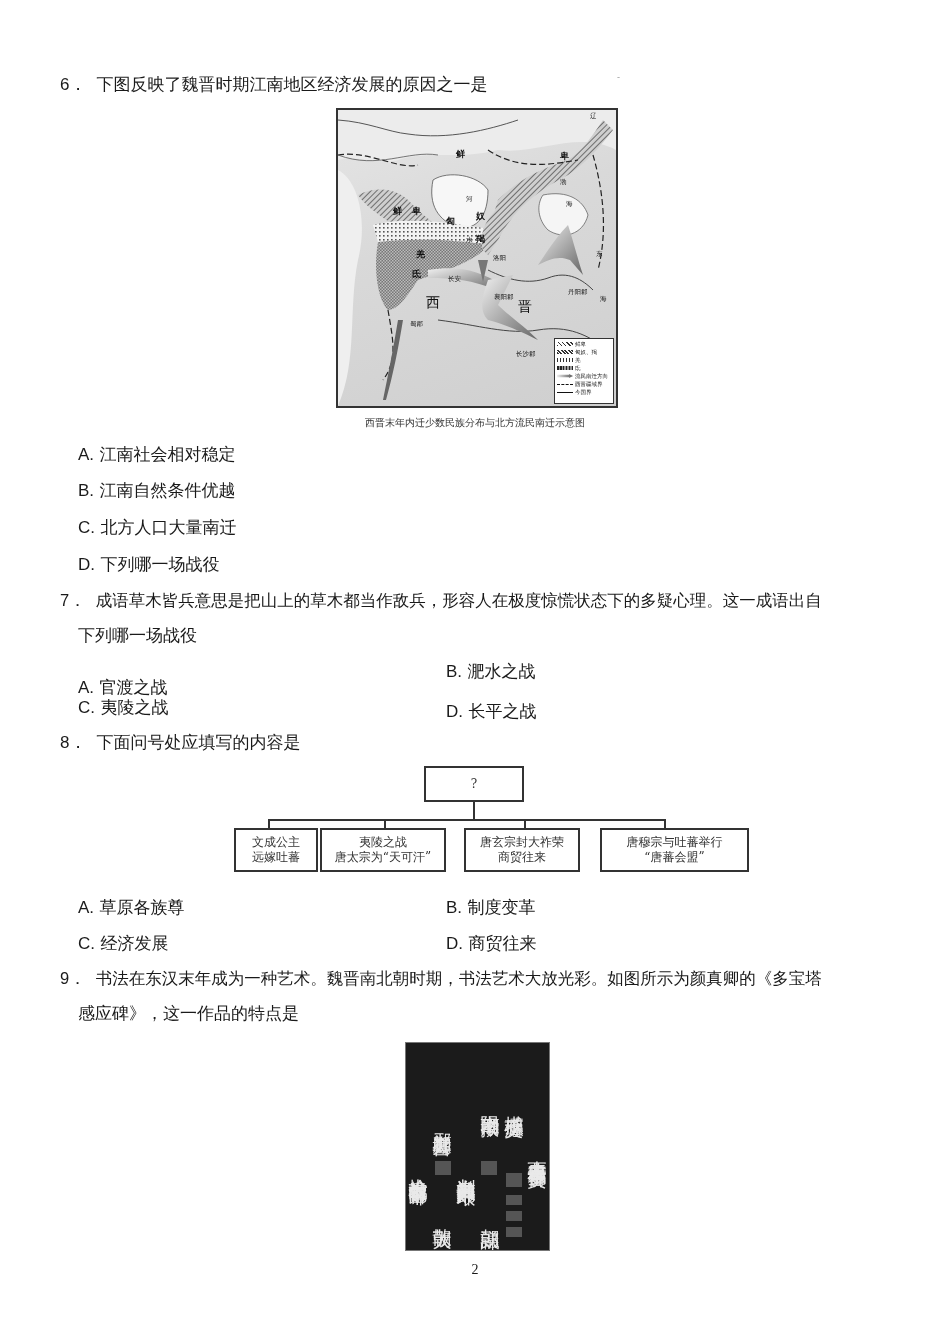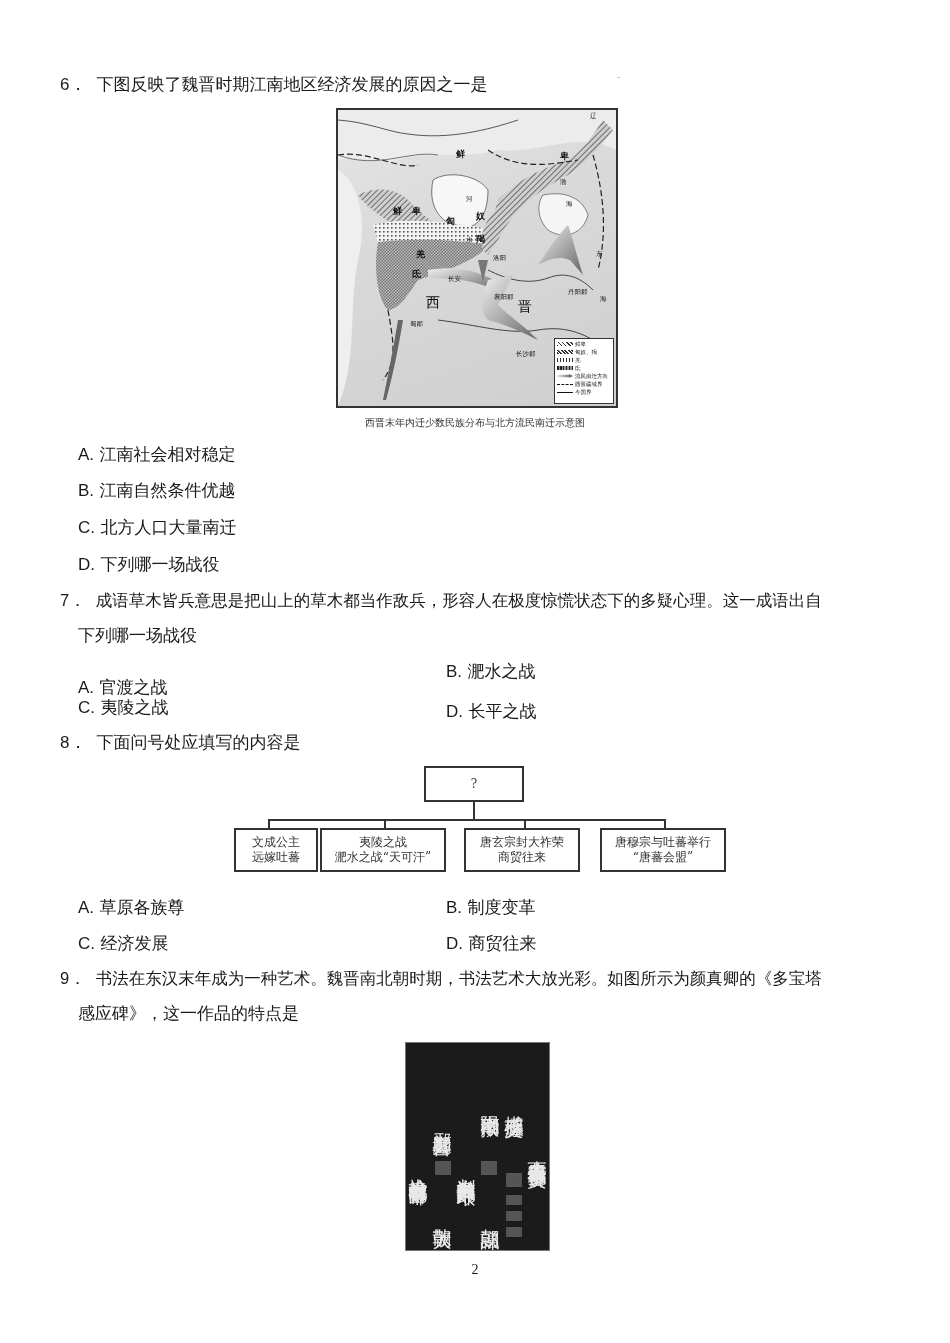--- a/index.html
+++ b/index.html
@@ -191,27 +191,27 @@
   <div class="hline" style="left:36px; top:57px; width:2px; height:10px;"></div>
   <div class="hline" style="left:152px; top:57px; width:2px; height:10px;"></div>
   <div class="hline" style="left:292px; top:57px; width:2px; height:10px;"></div>
   <div class="hline" style="left:432px; top:57px; width:2px; height:10px;"></div>
   <div class="box" style="left:2px; top:66px; width:84px; height:44px;align-items:center;">
       <span>文成公主</span>
       <span>远嫁吐蕃</span>
     </div>
   <div class="box" style="left:88px; top:66px; width:126px; height:44px;">
       <span>夷陵之战</span>
-      <span>淝水之战“天可汗”</span>
+      <span>唐太宗为“天可汗”</span>
     </div>
   <div class="box" style="left:232px; top:66px; width:116px; height:44px;">
       <span>唐玄宗封大祚荣</span>
       <span>商贸往来</span>
     </div>
-  <div class="box" style="left:368px; top:66px; width:126px; height:44px;">
+  <div class="box" style="left:368px; top:66px; width:149px; height:44px;">
       <span>唐穆宗与吐蕃举行</span>
       <span>“唐蕃会盟”</span>
     </div>
 </div>
 
 <div class="abs opt" style="left:78px; top:896px;"><span class="letter">A.</span> <span>草原各族尊</span></div>
 <div class="abs opt" style="left:446px; top:896px;"><span class="letter">B.</span> <span>制度变革</span></div>
 <div class="abs opt" style="left:78px; top:932px;"><span class="letter">C.</span> <span>经济发展</span></div>
 <div class="abs opt" style="left:446px; top:932px;"><span class="letter">D.</span> <span>商贸往来</span></div>
 

